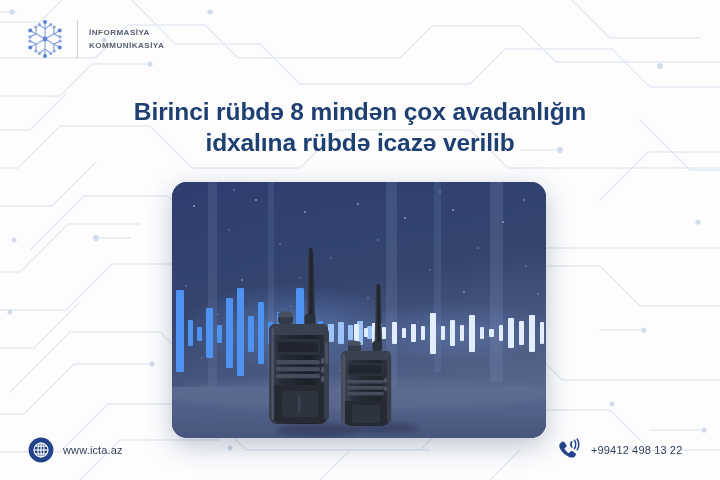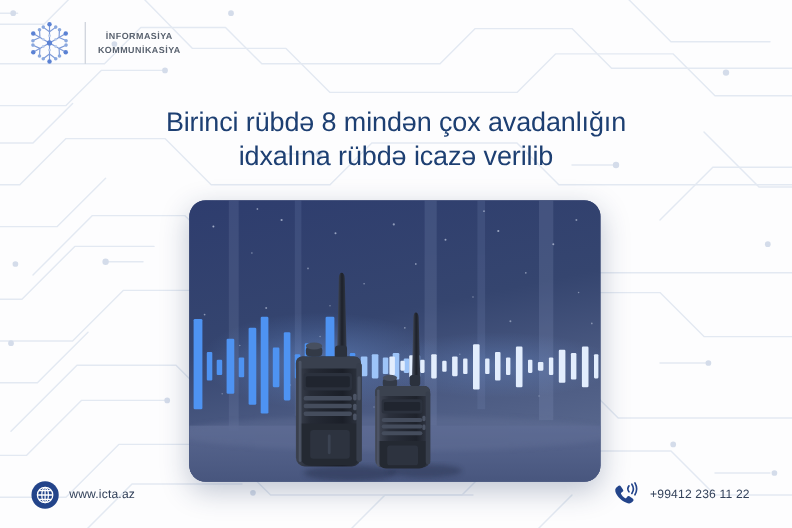--- a/index.html
+++ b/index.html
@@ -49,21 +49,20 @@
     width: 1px;
     height: 38px;
     background: #c8cdd6;
     margin: 0 11px 0 9px;
     flex: 0 0 auto;
   }
   #brand-lines {
     display: flex;
     flex-direction: column;
     justify-content: center;
-    text-align: center;
   }
   .brand-line {
     font-size: 8.1px;
     letter-spacing: 0.45px;
     font-weight: 700;
     color: #58616e;
     line-height: 13.4px;
     white-space: nowrap;
   }
 
@@ -71,21 +70,21 @@
   #headline {
     position: absolute;
     left: 60px;
     top: 96px;
     width: 600px;
     text-align: center;
     z-index: 5;
   }
   .headline-line {
     font-size: 24.5px;
-    font-weight: 400;
+    font-weight: 700;
     color: #1d3f72;
     line-height: 31px;
     letter-spacing: -0.1px;
     white-space: nowrap;
   }
 
   
   #hero-card {
     position: absolute;
     left: 172px;
@@ -509,16 +508,16 @@
 
   <div id="footer-phone">
     <svg class="footer-icon" viewBox="0 0 26 26" xmlns="http://www.w3.org/2000/svg">
       <path d="M6.2 5.4 c1.4 -1.2 2.6 -1.1 3.4 0.1 l2.1 3.1 c0.7 1 0.5 1.9 -0.5 2.6 l-1.2 0.9 c-0.4 0.3 -0.5 0.6 -0.3 1.1 c0.8 2 2.4 3.7 4.4 4.7 c0.5 0.2 0.9 0.1 1.2 -0.3 l0.9 -1.2 c0.8 -1 1.7 -1.1 2.7 -0.4 l3.1 2.1 c1.2 0.8 1.3 2 0.1 3.4 c-1.6 1.9 -3.9 2.4 -6.6 1.3 c-3.3 -1.3 -6.3 -3.5 -8.6 -6.2 c-2.2 -2.6 -3.5 -5.2 -3.3 -7.6 c0.1 -1.3 0.8 -2.5 2.6 -3.6 z" fill="#23448a" transform="translate(-1.5,-1.2) scale(0.86) translate(2,2)"></path>
       <g stroke="#23448a" fill="none" stroke-linecap="round">
         <path d="M15.8 10.1 a4.4 4.4 0 0 1 0 -5.4" stroke-width="1.5"></path>
         <path d="M18.4 11.6 a7.6 7.6 0 0 0 0 -8.4" stroke-width="1.5"></path>
         <path d="M21.2 12.8 a10.8 10.8 0 0 0 0 -10.8" stroke-width="1.5"></path>
       </g>
     </svg>
-    <span class="footer-text">+99412 236 11 22</span>
+    <span class="footer-text">+99412 498 13 22</span>
   </div>
 
 </div>
 
 </body></html>

